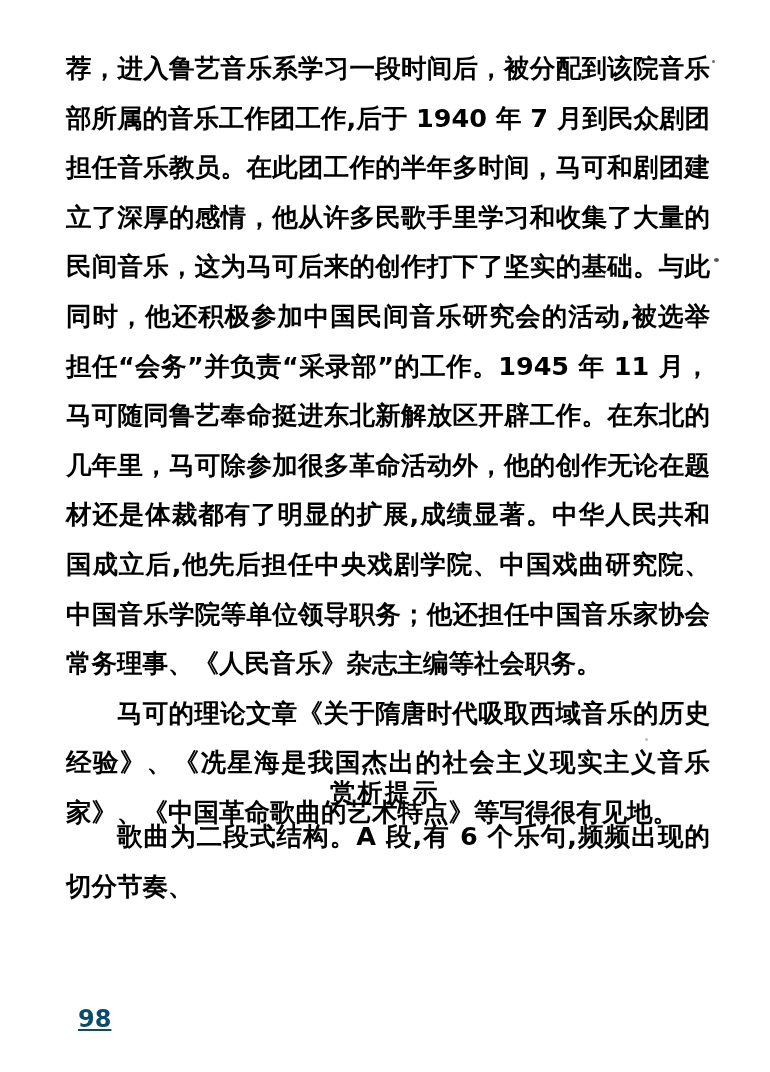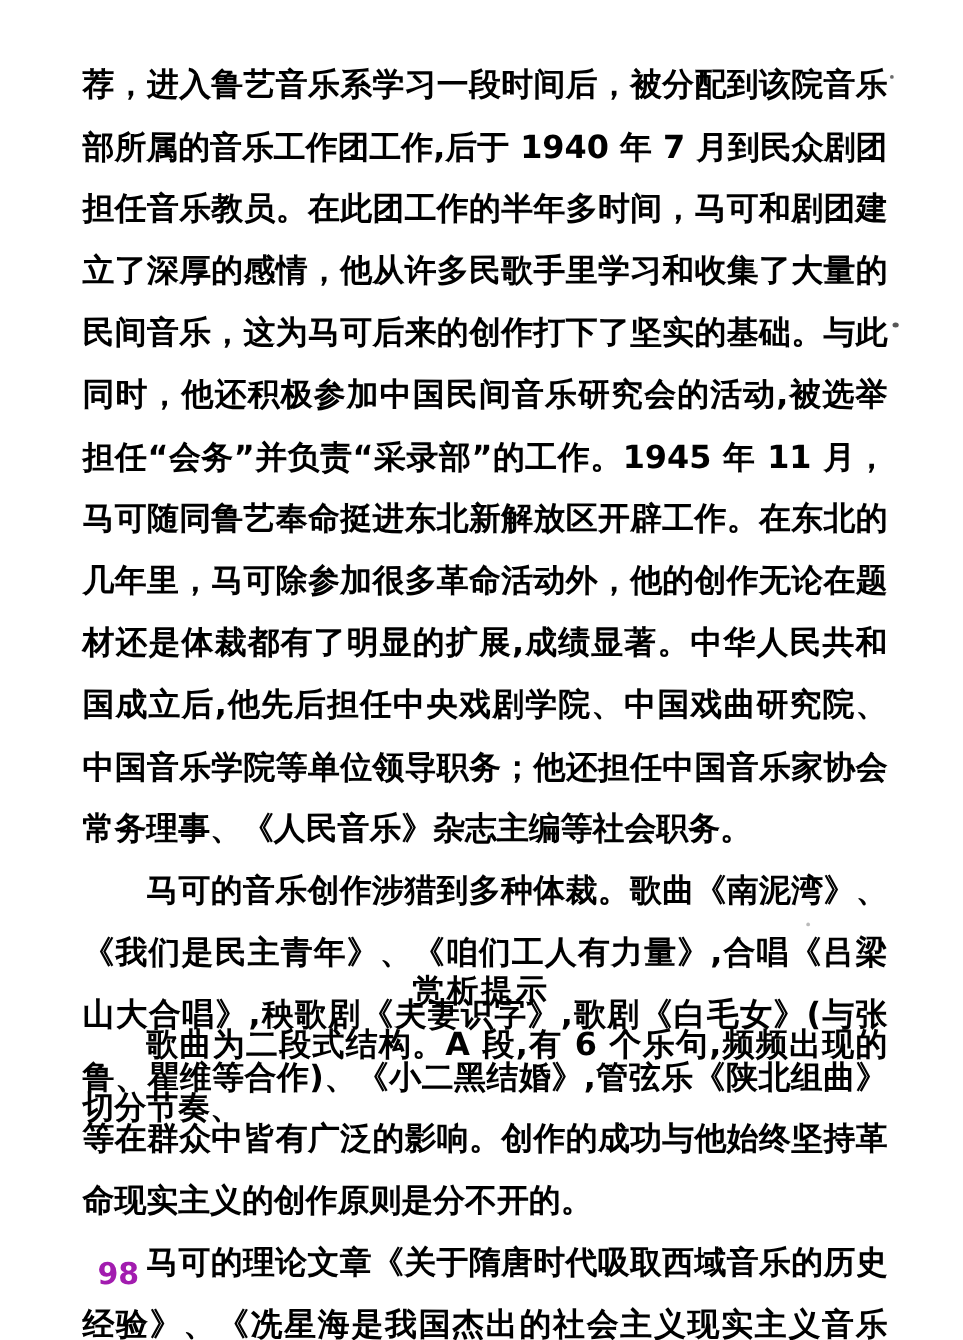--- a/index.html
+++ b/index.html
@@ -60,40 +60,40 @@
     left: 66px;
     top: 812px;
     width: 644px;
   }
   .page-number {
     position: absolute;
     left: 78px;
     top: 1005px;
     font-size: 24px;
     font-weight: 700;
-    color: #a21caf;
+    color: #0c4a6e;
     font-family: "DejaVu Sans", "Liberation Sans", sans-serif;
+    text-decoration: underline;
   }
   .speck {
     position: absolute;
     background: #3a3a3a;
     border-radius: 50%;
   }
   .speck-a { left: 712px; top: 60px;  width: 3px; height: 3px; opacity: .75; }
   .speck-b { left: 714px; top: 258px; width: 5px; height: 4px; opacity: .85; }
   .speck-c { left: 645px; top: 738px; width: 3px; height: 3px; opacity: .35; }
 </style>
 </head>
 <body>
 
 <div class="page">
 
   <div class="text-column">
     <p class="para">荐，进入鲁艺音乐系学习一段时间后，被分配到该院音乐部所属的音乐工作团工作,后于 1940 年 7 月到民众剧团担任音乐教员。在此团工作的半年多时间，马可和剧团建立了深厚的感情，他从许多民歌手里学习和收集了大量的民间音乐，这为马可后来的创作打下了坚实的基础。与此同时，他还积极参加中国民间音乐研究会的活动,被选举担任“会务”并负责“采录部”的工作。1945 年 11 月，马可随同鲁艺奉命挺进东北新解放区开辟工作。在东北的几年里，马可除参加很多革命活动外，他的创作无论在题材还是体裁都有了明显的扩展,成绩显著。中华人民共和国成立后,他先后担任中央戏剧学院、中国戏曲研究院、中国音乐学院等单位领导职务；他还担任中国音乐家协会常务理事、《人民音乐》杂志主编等社会职务。</p>
-    <p class="para indent">马可的音乐创作涉猎到多种体裁。歌曲《南泥湾》、《我们是民主青年》、《咱们工人有力量》,合唱《吕梁山大合唱》,秧歌剧《夫妻识字》,歌剧《白毛女》(与张鲁、瞿维等合作)、《小二黑结婚》,管弦乐《陕北组曲》等在群众中皆有广泛的影响。创作的成功与他始终坚持革命现实主义的创作原则是分不开的。</p>
     <p class="para indent">马可的理论文章《关于隋唐时代吸取西域音乐的历史经验》、《冼星海是我国杰出的社会主义现实主义音乐家》、《中国革命歌曲的艺术特点》等写得很有见地。</p>
   </div>
 
   <div class="section-heading">赏析提示</div>
 
   <div class="lower-column">
     <p class="para indent">歌曲为二段式结构。A 段,有 6 个乐句,频频出现的切分节奏、</p>
   </div>
 
   <div class="page-number">98</div>

